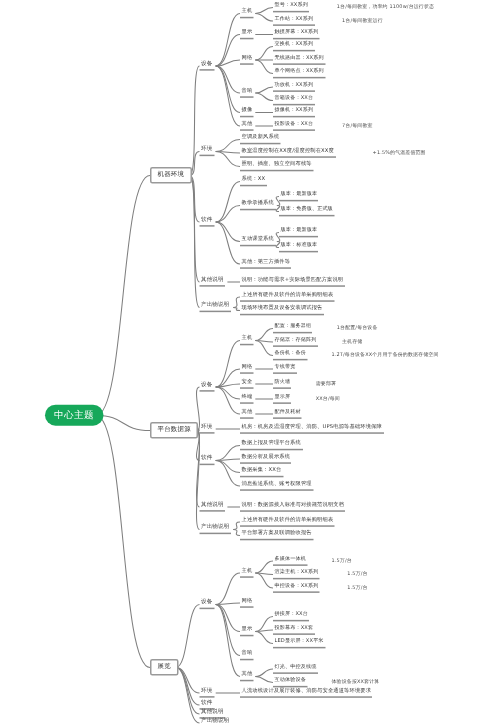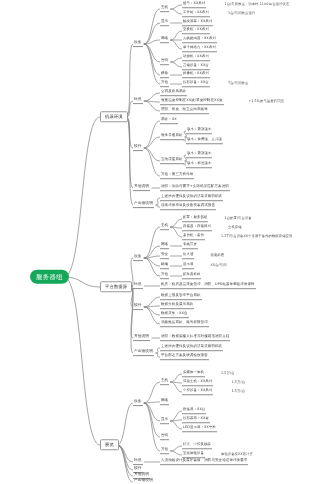--- a/index.html
+++ b/index.html
@@ -143,21 +143,21 @@
       <path d="M143.8,403 C152.71,403 151.09,451 160,451" fill="none" stroke="#7f7f7f" stroke-width="0.7"></path>
       <path d="M170.2,451 C176.69,451 175.51,446 182,446" fill="none" stroke="#7f7f7f" stroke-width="0.7"></path>
       <path d="M170.2,451 C176.69,451 175.51,455 182,455" fill="none" stroke="#7f7f7f" stroke-width="0.7"></path>
       <path d="M117.2,445 C125.89,445 124.31,462 133,462" fill="none" stroke="#7f7f7f" stroke-width="0.7"></path>
       <path d="M143.8,462 C152.71,462 151.09,462 160,462" fill="none" stroke="#7f7f7f" stroke-width="0.7"></path>
       <path d="M117.2,445 C125.89,445 124.31,470 133,470" fill="none" stroke="#7f7f7f" stroke-width="0.7"></path>
       <path d="M117.2,445 C125.89,445 124.31,476 133,476" fill="none" stroke="#7f7f7f" stroke-width="0.7"></path>
       <path d="M117.2,445 C125.89,445 124.31,482 133,482" fill="none" stroke="#7f7f7f" stroke-width="0.7"></path>
     </svg>
   <div id="node-layer">
-      <div class="node root" style="left: 30px; top: 277px;">服务器组</div>
+      <div class="node root" style="left: 30px; top: 277px;">中心主题</div>
       <div class="node lvl1" style="left: 100px; top: 117px;">机器环境</div>
       <div class="node lvl2" style="left: 133px; top: 44px;">设备</div>
       <div class="node lvl3" style="left: 160px; top: 9px;">主机</div>
       <div class="node lvl4" style="left: 182px; top: 5px;">型号：XX系列</div>
       <div class="note plain" style="left: 223.5px; top: 5px;">1台/每间教室，功率约 1100w/台运行状态</div>
       <div class="node lvl4" style="left: 182px; top: 14px;">工作站：XX系列</div>
       <div class="note plain" style="left: 227px; top: 14px;">1台/每间教室运行</div>
       <div class="node lvl3" style="left: 160px; top: 23px;">显示</div>
       <div class="node lvl4" style="left: 182px; top: 23px;">触摸屏幕：XX系列</div>
       <div class="node lvl3" style="left: 160px; top: 40px;">网络</div>

